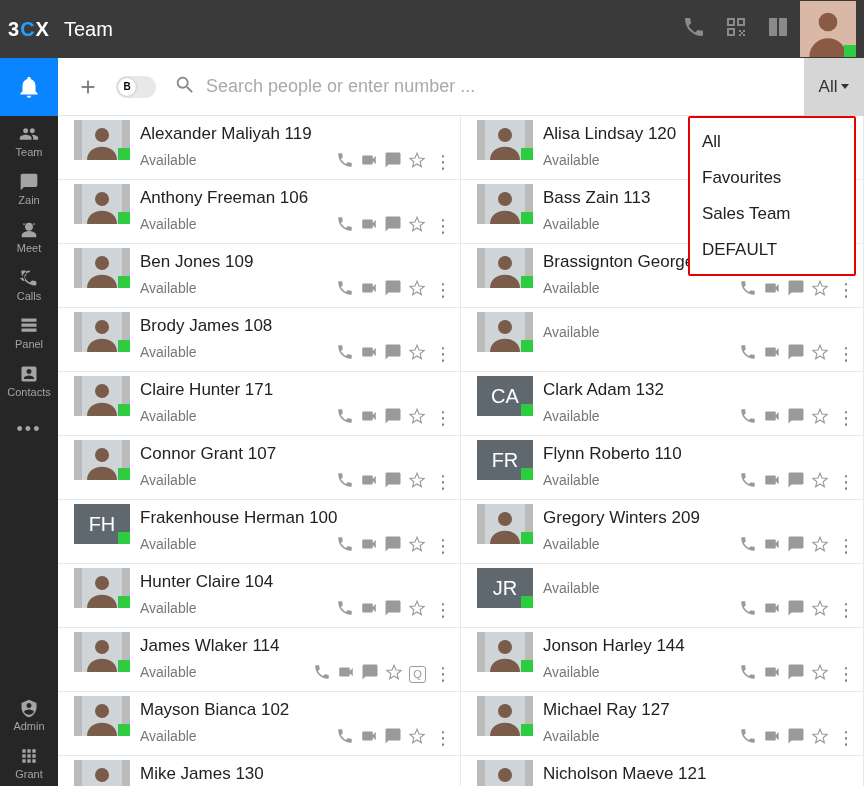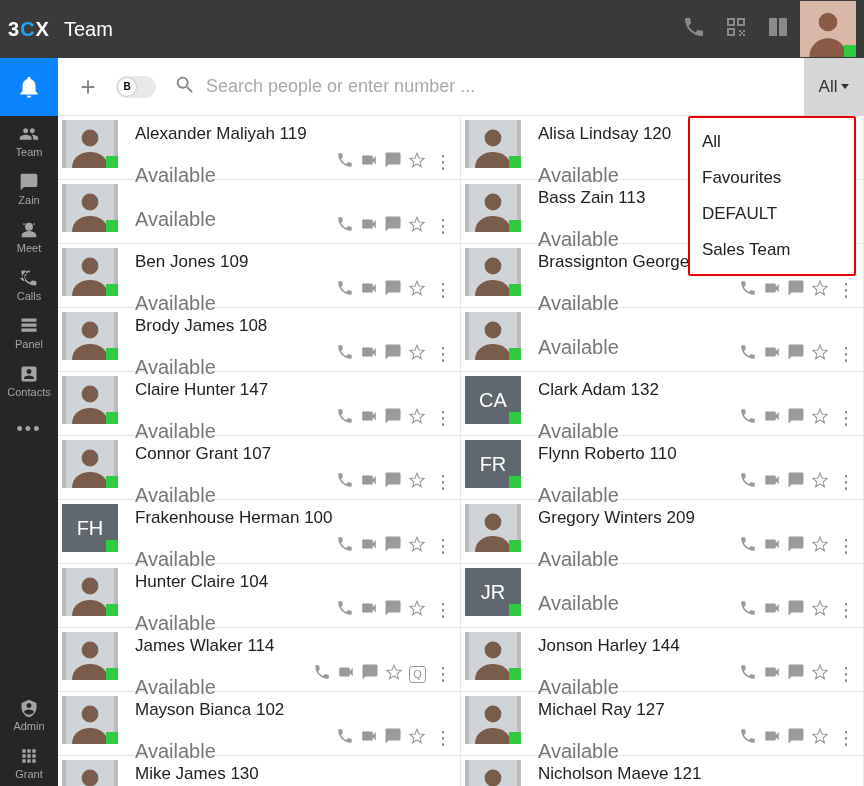--- a/index.html
+++ b/index.html
@@ -26,28 +26,28 @@
   .tb-btn svg { width:22px; height:22px; fill:#7a7a7a; }
   .toggle { width:40px; height:22px; border-radius:12px; background:#e8e8e8; display:flex; align-items:center; padding:2px; margin:0 8px;}
   .toggle .knob { width:18px; height:18px; border-radius:50%; background:#fff; box-shadow:0 0 2px rgba(0,0,0,.3); display:flex; align-items:center; justify-content:center; font-size:10px; font-weight:700;}
   .search { flex:1; display:flex; align-items:center; gap:10px; margin-left:10px;}
   .search svg { width:22px; height:22px; fill:#888; }
   .search input { border:none; outline:none; font-size:18px; color:#555; width:100%; }
   .search input::placeholder { color:#aaa; }
   .filter-btn { width:60px; height:58px; background:#d6d6d6; color:#333; display:flex; align-items:center; justify-content:center; gap:4px; font-size:17px; }
   .filter-btn .caret { width:0; height:0; border-left:4px solid transparent; border-right:4px solid transparent; border-top:5px solid #333; }
   .grid { flex:1; overflow:hidden; display:grid; grid-template-columns: 1fr 1fr; grid-auto-rows:64px; }
-  .contact { display:flex; align-items:stretch; border-bottom:1px solid #e8e8e8; border-right:1px solid #e8e8e8; position:relative;}
-  .avatar { width:56px; height:48px; margin:4px 7px 4px 4px; position:relative; flex-shrink:0; background:#bbb; overflow:hidden;}
+  .contact { display:flex; align-items:stretch; border-bottom:1px solid #e8e8e8; border-right:1px solid #e8e8e8; position:relative;padding-left:12px;}
+  .avatar { width:56px; height:40px; margin:4px 0 4px 4px; position:relative; flex-shrink:0; background:#bbb; overflow:hidden;}
   .avatar.initials { background:#5e686e; color:#fff; display:flex; align-items:center; justify-content:center; font-size:20px;}
   .avatar .presence { position:absolute; bottom:0; right:0; width:12px; height:12px; background:#2ecc40;}
   .avatar svg.person { width:100%; height:100%; }
   .info { flex:1; padding:8px 4px 0 10px; min-width:0;}
   .name { font-size:17px; color:#222; white-space:nowrap; overflow:hidden; text-overflow:ellipsis;}
-  .status { font-size:20px; color:#777; margin-top:20px;}
+  .status { font-size:14px; color:#777; margin-top:8px;}
   .actions { position:absolute; right:6px; bottom:6px; display:flex; align-items:center; gap:6px; }
   .actions svg { width:18px; height:18px; fill:#9a9a9a; }
   .actions .dots { font-size:18px; color:#7a7a7a; line-height:1; padding:0 2px;}
   .dropdown { position:absolute; top:58px; right:8px; width:168px; background:#fff; border:2px solid #e60000; border-radius:2px; z-index:50; padding:6px 0;}
   .dropdown-item { padding:8px 12px; font-size:17px; color:#222; }
   .q-badge { width:17px; height:17px; border:1px solid #9a9a9a; border-radius:3px; font-size:11px; color:#9a9a9a; display:flex; align-items:center; justify-content:center;}
 </style>
 </head>
 <body>
 
@@ -164,22 +164,22 @@
         </div>
         <div class="filter-btn">
           <span>All</span>
           <span class="caret"></span>
         </div>
       </div>
 
       <div class="dropdown" id="dropdown">
           <div class="dropdown-item">All</div>
           <div class="dropdown-item">Favourites</div>
+          <div class="dropdown-item">Sales Team</div>
           <div class="dropdown-item">DEFAULT</div>
-          <div class="dropdown-item">Sales Team</div>
         </div>
 
       <div class="grid" id="grid">
           <div class="contact">
             <div class="avatar"><svg class="person" viewBox="0 0 24 24">
                 <rect width="24" height="24" fill="#cfd4d8"></rect>
                 <circle cx="12" cy="9" r="4.2" fill="#7a5c4a"></circle>
                 <path d="M3 24c0-5 4-8 9-8s9 3 9 8" fill="#7a5c4a"></path>
               </svg><div class="presence"></div></div>
             <div class="info">
@@ -213,20 +213,21 @@
               <div class="status">Available</div>
             </div>
           </div>
           <div class="contact">
             <div class="avatar"><svg class="person" viewBox="0 0 24 24">
                 <rect width="24" height="24" fill="#cfd4d8"></rect>
                 <circle cx="12" cy="9" r="4.2" fill="#7a5c4a"></circle>
                 <path d="M3 24c0-5 4-8 9-8s9 3 9 8" fill="#7a5c4a"></path>
               </svg><div class="presence"></div></div>
             <div class="info">
+              <div class="name">Anthony Freeman 106</div>
               <div class="status">Available</div>
             </div>
             <div class="actions">
   <span><svg viewBox="0 0 24 24">
                   <path d="M6.6 10.8c1.4 2.8 3.8 5.1 6.6 6.6l2.2-2.2c.3-.3.7-.4 1-.2 1.1.4 2.4.6 3.6.6.6 0 1 .4 1 1V20c0 .6-.4 1-1 1C10.6 21 3 13.4 3 4c0-.6.4-1 1-1h3.4c.6 0 1 .4 1 1 0 1.2.2 2.5.6 3.6.1.4 0 .8-.2 1l-2.2 2.2z"></path>
                 </svg></span>
   <span><svg viewBox="0 0 24 24">
                   <path d="M17 10.5V7c0-.6-.4-1-1-1H4c-.6 0-1 .4-1 1v10c0 .6.4 1 1 1h12c.6 0 1-.4 1-1v-3.5l4 4v-11l-4 4z"></path>
                 </svg></span>
   <span><svg viewBox="0 0 24 24">
@@ -352,21 +353,21 @@
               <span class="dots">⋮</span>
             </div>
           </div>
           <div class="contact">
             <div class="avatar"><svg class="person" viewBox="0 0 24 24">
                 <rect width="24" height="24" fill="#cfd4d8"></rect>
                 <circle cx="12" cy="9" r="4.2" fill="#7a5c4a"></circle>
                 <path d="M3 24c0-5 4-8 9-8s9 3 9 8" fill="#7a5c4a"></path>
               </svg><div class="presence"></div></div>
             <div class="info">
-              <div class="name">Claire Hunter 147</div>
+              <div class="name">Claire Hunter 171</div>
               <div class="status">Available</div>
             </div>
             <div class="actions">
   <span><svg viewBox="0 0 24 24">
                   <path d="M6.6 10.8c1.4 2.8 3.8 5.1 6.6 6.6l2.2-2.2c.3-.3.7-.4 1-.2 1.1.4 2.4.6 3.6.6.6 0 1 .4 1 1V20c0 .6-.4 1-1 1C10.6 21 3 13.4 3 4c0-.6.4-1 1-1h3.4c.6 0 1 .4 1 1 0 1.2.2 2.5.6 3.6.1.4 0 .8-.2 1l-2.2 2.2z"></path>
                 </svg></span>
   <span><svg viewBox="0 0 24 24">
                   <path d="M17 10.5V7c0-.6-.4-1-1-1H4c-.6 0-1 .4-1 1v10c0 .6.4 1 1 1h12c.6 0 1-.4 1-1v-3.5l4 4v-11l-4 4z"></path>
                 </svg></span>
   <span><svg viewBox="0 0 24 24">

